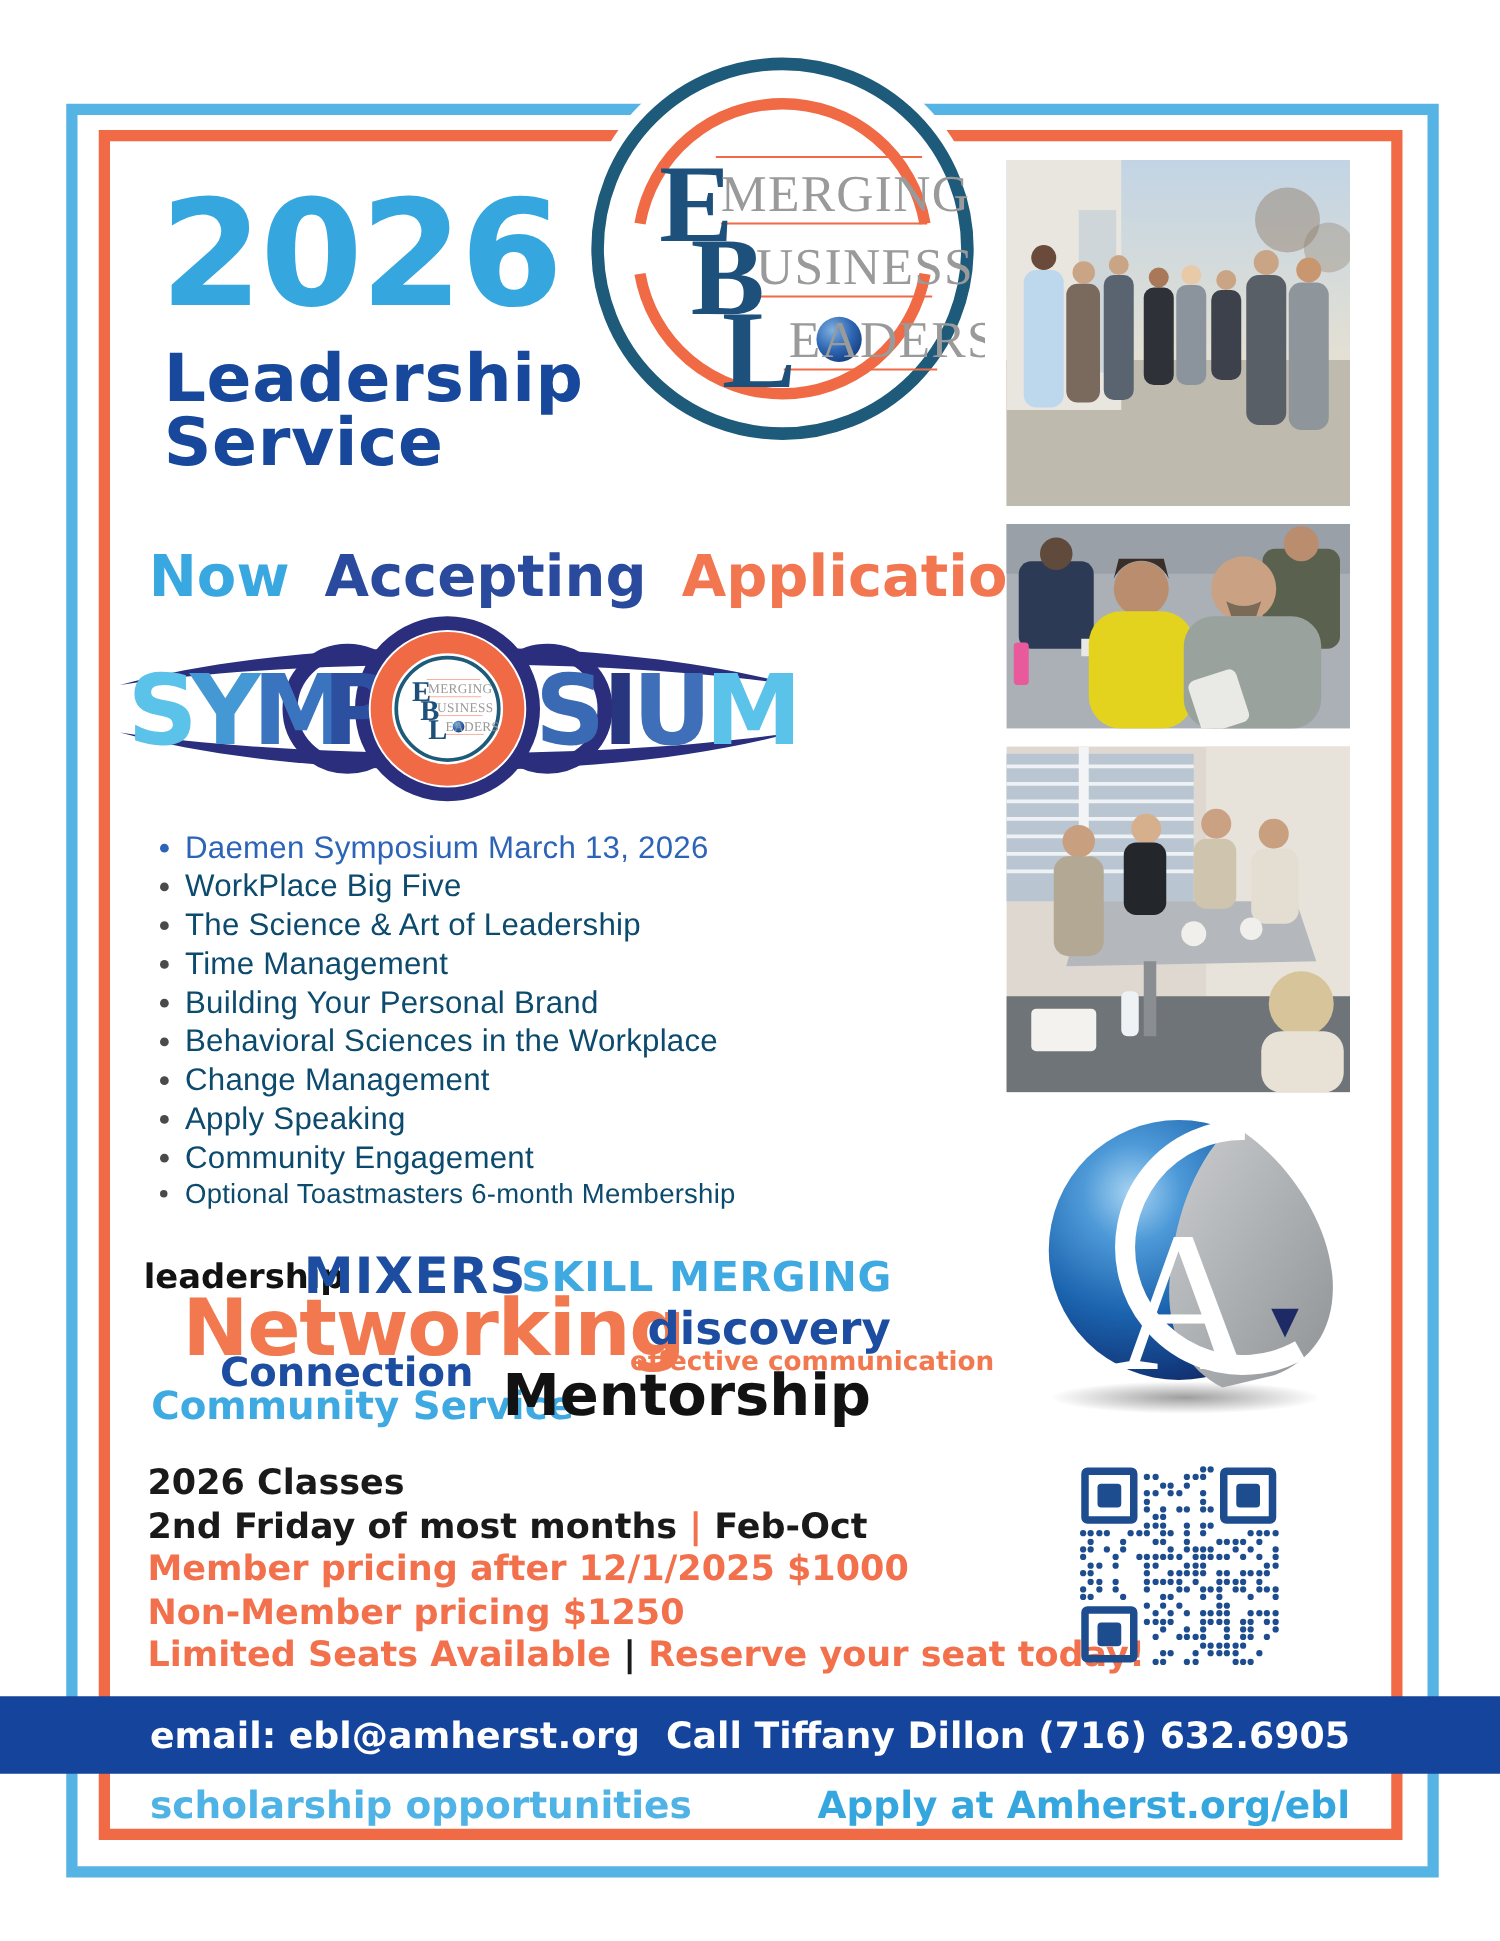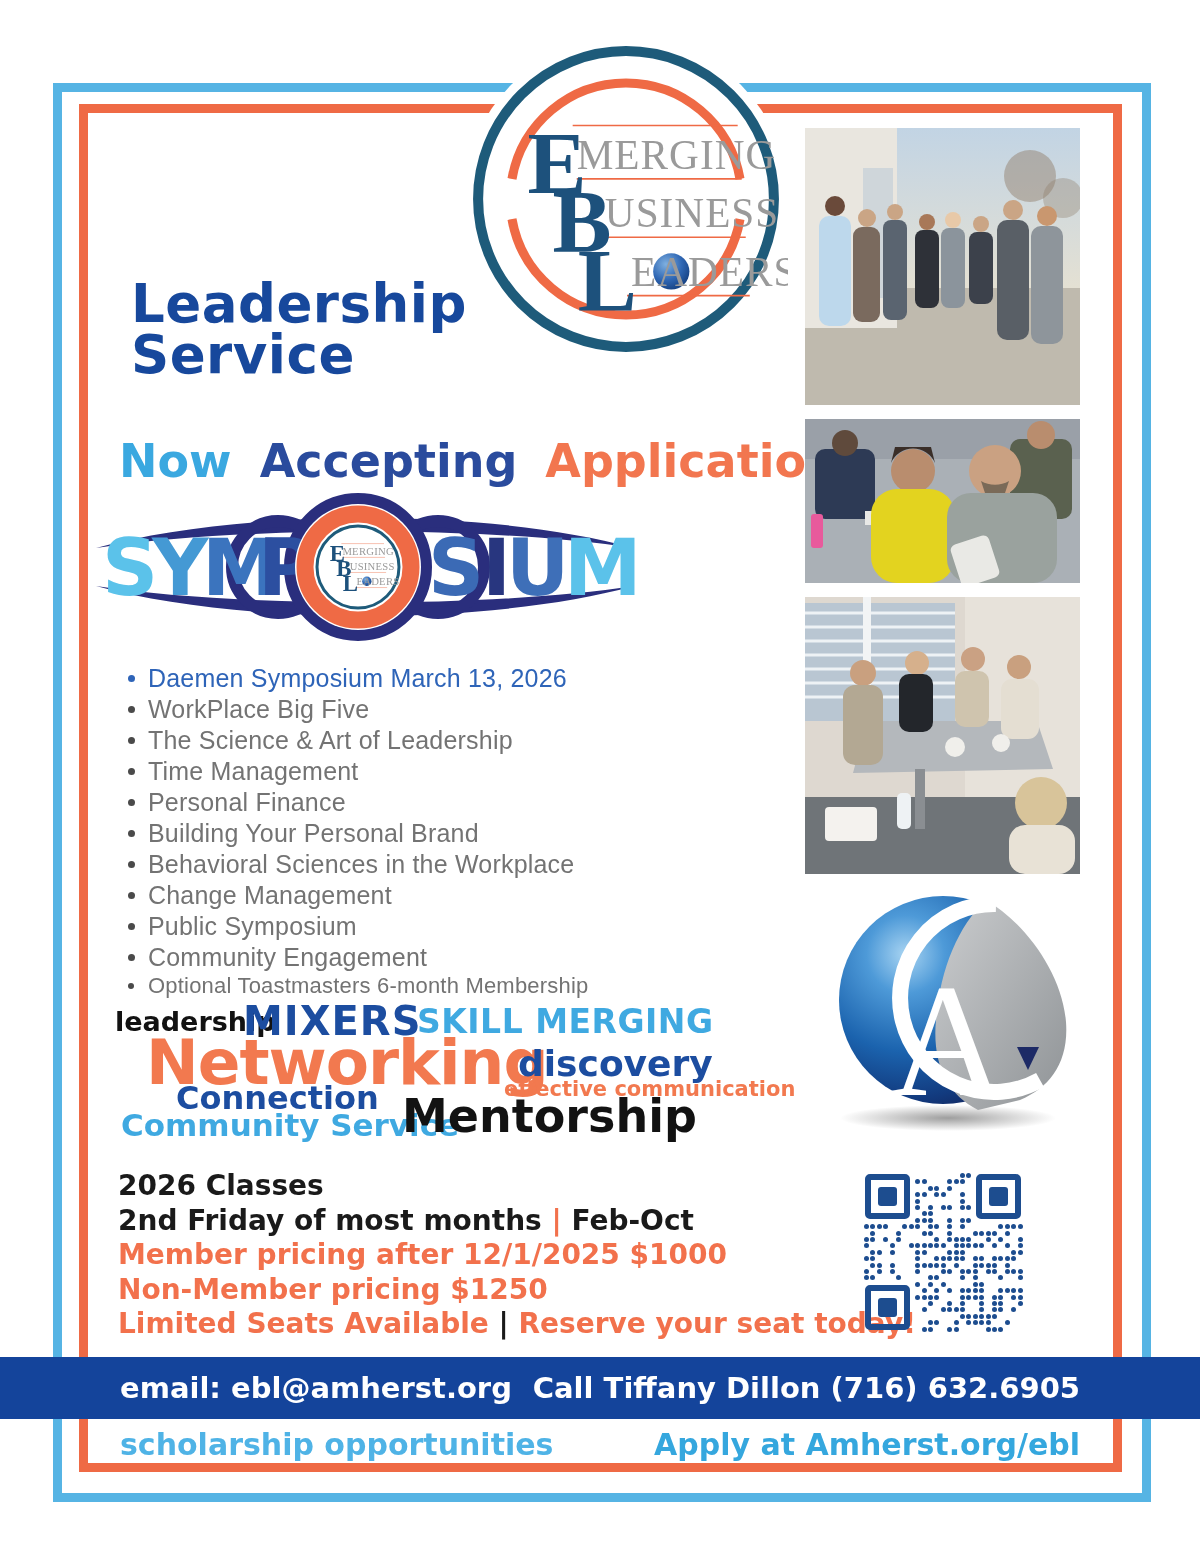--- a/index.html
+++ b/index.html
@@ -21,21 +21,21 @@
         font-size:53px;font-weight:bold;color:#17489C;line-height:51px;letter-spacing:0.5px;}
   .accepting{position:absolute;left:119px;top:434px;z-index:2;font-family:"DejaVu Sans",sans-serif;
         font-size:46px;font-weight:bold;white-space:nowrap;letter-spacing:0px;}
   .accepting .w-now{color:#3AA8E0;}
   .accepting .w-acc{color:#2A4B9D;margin-left:12px;}
   .accepting .w-app{color:#F2764F;margin-left:12px;}
   
   .symposium{position:absolute;left:92px;top:492px;width:548px;height:150px;z-index:2;}
   
   .topics{position:absolute;left:118px;top:660px;width:660px;z-index:2;list-style:none;margin:3px;padding:0;}
-  .topics li{position:relative;padding-left:27px;font-size:25px;line-height:31px;color:#737373;
+  .topics li{position:relative;padding-left:27px;font-size:25px;line-height:31px;color:#0c4a6e;
              letter-spacing:0.2px;}
   .topics li::before{content:'';position:absolute;left:7px;top:12px;width:7px;height:7px;
              border-radius:50%;background:#4a4a4a;}
   .topics li.highlight{color:#2E64B8;}
   .topics li.highlight::before{background:#2E64B8;}
   .topics li.small{font-size:22px;line-height:26px;}
   .topics li.small::before{width:6px;height:6px;top:10px;}
   
   .cloud{position:absolute;left:0;top:0;z-index:2;font-family:"DejaVu Sans",sans-serif;
          font-weight:bold;white-space:nowrap;}
@@ -112,20 +112,21 @@
         <text x="112" y="131" font-size="41" fill="#9A9A9A" letter-spacing="1">MERGING</text>
         <text x="88" y="213" font-size="88" font-weight="bold" fill="#1D517C">B</text>
         <text x="140" y="189" font-size="41" fill="#9A9A9A" letter-spacing="1">USINESS</text>
         <text x="113" y="271" font-size="88" font-weight="bold" fill="#1D517C">L</text>
         <circle cx="206" cy="233" r="18" fill="url(#globeGrad)"></circle>
         <text x="166" y="247" font-size="41" fill="#9A9A9A" letter-spacing="1">EADERS</text>
       </g>
     </svg>
   </div>
 
+  <div class="year">2026</div>
   <div class="prog-title">
     <div>Leadership</div>
     <div>Service</div>
   </div>
 
   <div class="accepting">
     <span class="w-now">Now</span>
     <span class="w-acc">Accepting</span>
     <span class="w-app">Applications!</span>
   </div>
@@ -154,25 +155,24 @@
       <circle cx="266" cy="75" r="41" fill="#fff" stroke="#1E5B7A" stroke-width="3"></circle>
       <use href="#ebl-inner" transform="translate(266,75) scale(0.26) translate(-172,-178)"></use>
     </svg>
   </div>
 
   <ul class="topics">
     <li class="highlight">Daemen Symposium March 13, 2026</li>
     <li>WorkPlace Big Five</li>
     <li>The Science &amp; Art of Leadership</li>
     <li>Time Management</li>
-    <li>Personal Finance</li>
     <li>Building Your Personal Brand</li>
     <li>Behavioral Sciences in the Workplace</li>
     <li>Change Management</li>
-    <li>Public Symposium</li>
+    <li>Apply Speaking</li>
     <li>Community Engagement</li>
     <li class="small">Optional Toastmasters 6-month Membership</li>
   </ul>
 
   <div class="cloud">
     <span class="cw cw1">leadership</span>
     <span class="cw cw2">MIXERS</span>
     <span class="cw cw3">SKILL MERGING</span>
     <span class="cw cw4">Networking</span>
     <span class="cw cw5">discovery</span>

